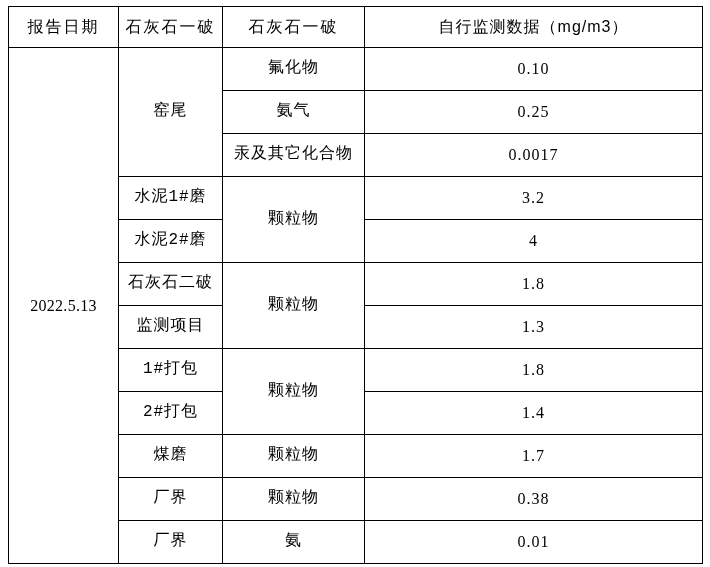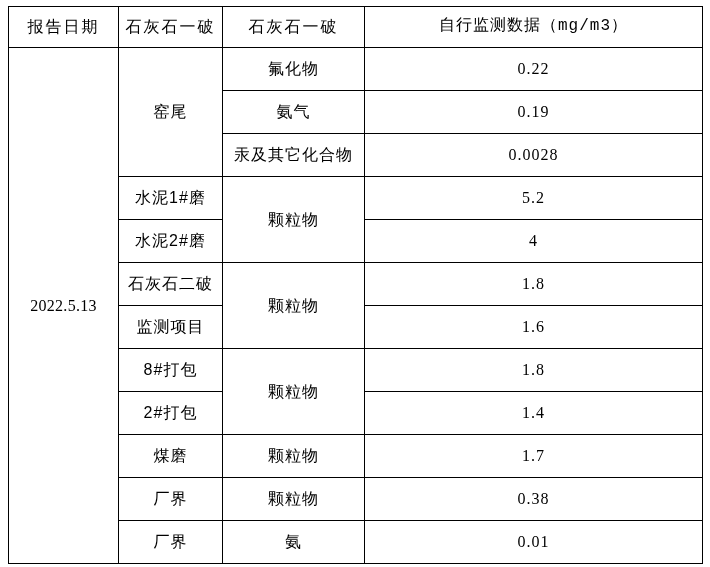--- a/index.html
+++ b/index.html
@@ -50,31 +50,31 @@
   .date-cell {
     font-size: 16px;
     letter-spacing: 0.3px;
   }
   .num {
     font-family: "Liberation Serif", "DejaVu Serif", serif;
     letter-spacing: 1px;
     font-size: 16px;
   }
   .cjk {
-    font-family: Liberation Sans, sans-serif;
+    font-family: Liberation Mono, monospace;
     font-size: 15.5px;
     letter-spacing: 1px;
   }
   .head-cjk {
     font-family: "DejaVu Sans", "Liberation Sans", sans-serif;
     font-size: 16px;
     letter-spacing: 2px;
   }
   .head-mix {
-    font-family: Liberation Mono, monospace;
+    font-family: Liberation Sans, sans-serif;
     font-size: 16px;
     letter-spacing: 1px;
   }
 </style>
 </head>
 <body>
 
 <div class="sheet">
   <table class="report">
     <colgroup>
@@ -89,50 +89,50 @@
         <td class="head-cjk">石灰石一破</td>
         <td class="head-cjk">石灰石一破</td>
         <td class="head-mix">自行监测数据（mg/m3）</td>
       </tr>
     </thead>
     <tbody>
       <tr>
         <td class="date-cell" rowspan="12">2022.5.13</td>
         <td class="cjk" rowspan="3">窑尾</td>
         <td class="cjk">氟化物</td>
-        <td class="num">0.22</td>
+        <td class="num">0.10</td>
       </tr>
       <tr>
         <td class="cjk">氨气</td>
-        <td class="num">0.19</td>
+        <td class="num">0.25</td>
       </tr>
       <tr>
         <td class="cjk">汞及其它化合物</td>
-        <td class="num">0.0028</td>
+        <td class="num">0.0017</td>
       </tr>
       <tr>
         <td class="cjk">水泥1#磨</td>
         <td class="cjk" rowspan="2">颗粒物</td>
-        <td class="num">5.2</td>
+        <td class="num">3.2</td>
       </tr>
       <tr>
         <td class="cjk">水泥2#磨</td>
         <td class="num">4</td>
       </tr>
       <tr>
         <td class="cjk">石灰石二破</td>
         <td class="cjk" rowspan="2">颗粒物</td>
         <td class="num">1.8</td>
       </tr>
       <tr>
         <td class="cjk">监测项目</td>
-        <td class="num">1.6</td>
+        <td class="num">1.3</td>
       </tr>
       <tr>
-        <td class="cjk">8#打包</td>
+        <td class="cjk">1#打包</td>
         <td class="cjk" rowspan="2">颗粒物</td>
         <td class="num">1.8</td>
       </tr>
       <tr>
         <td class="cjk">2#打包</td>
         <td class="num">1.4</td>
       </tr>
       <tr>
         <td class="cjk">煤磨</td>
         <td class="cjk">颗粒物</td>

